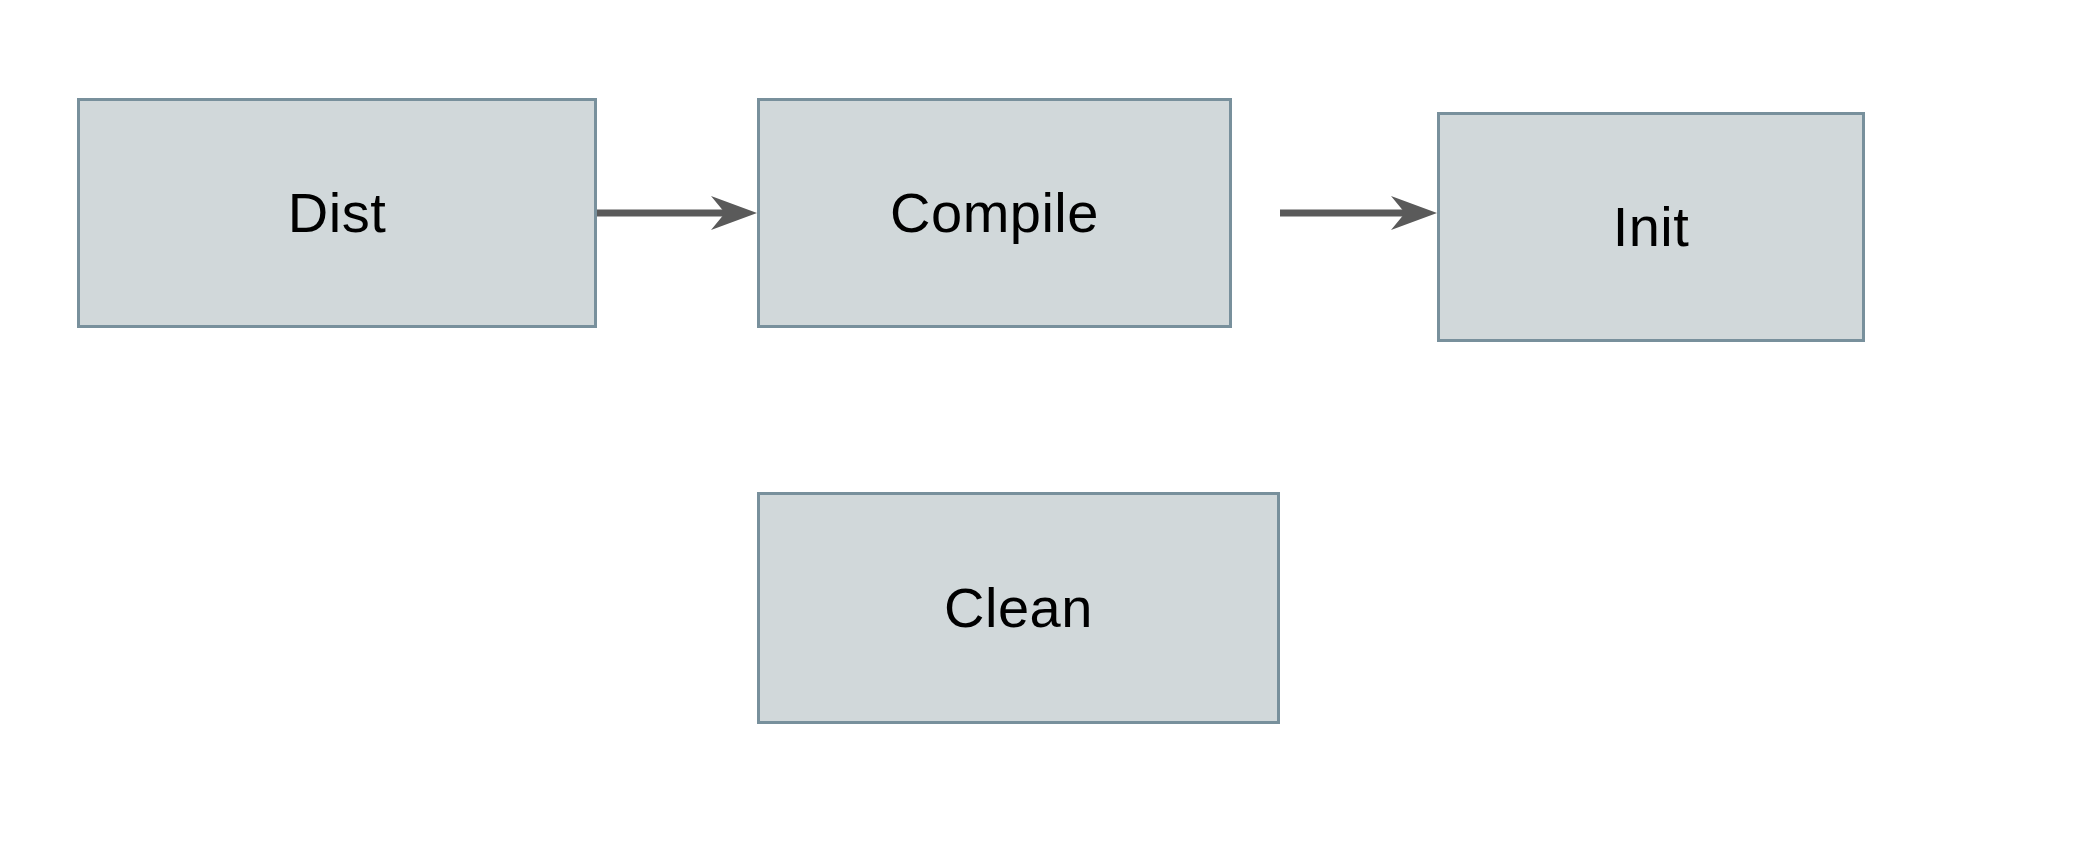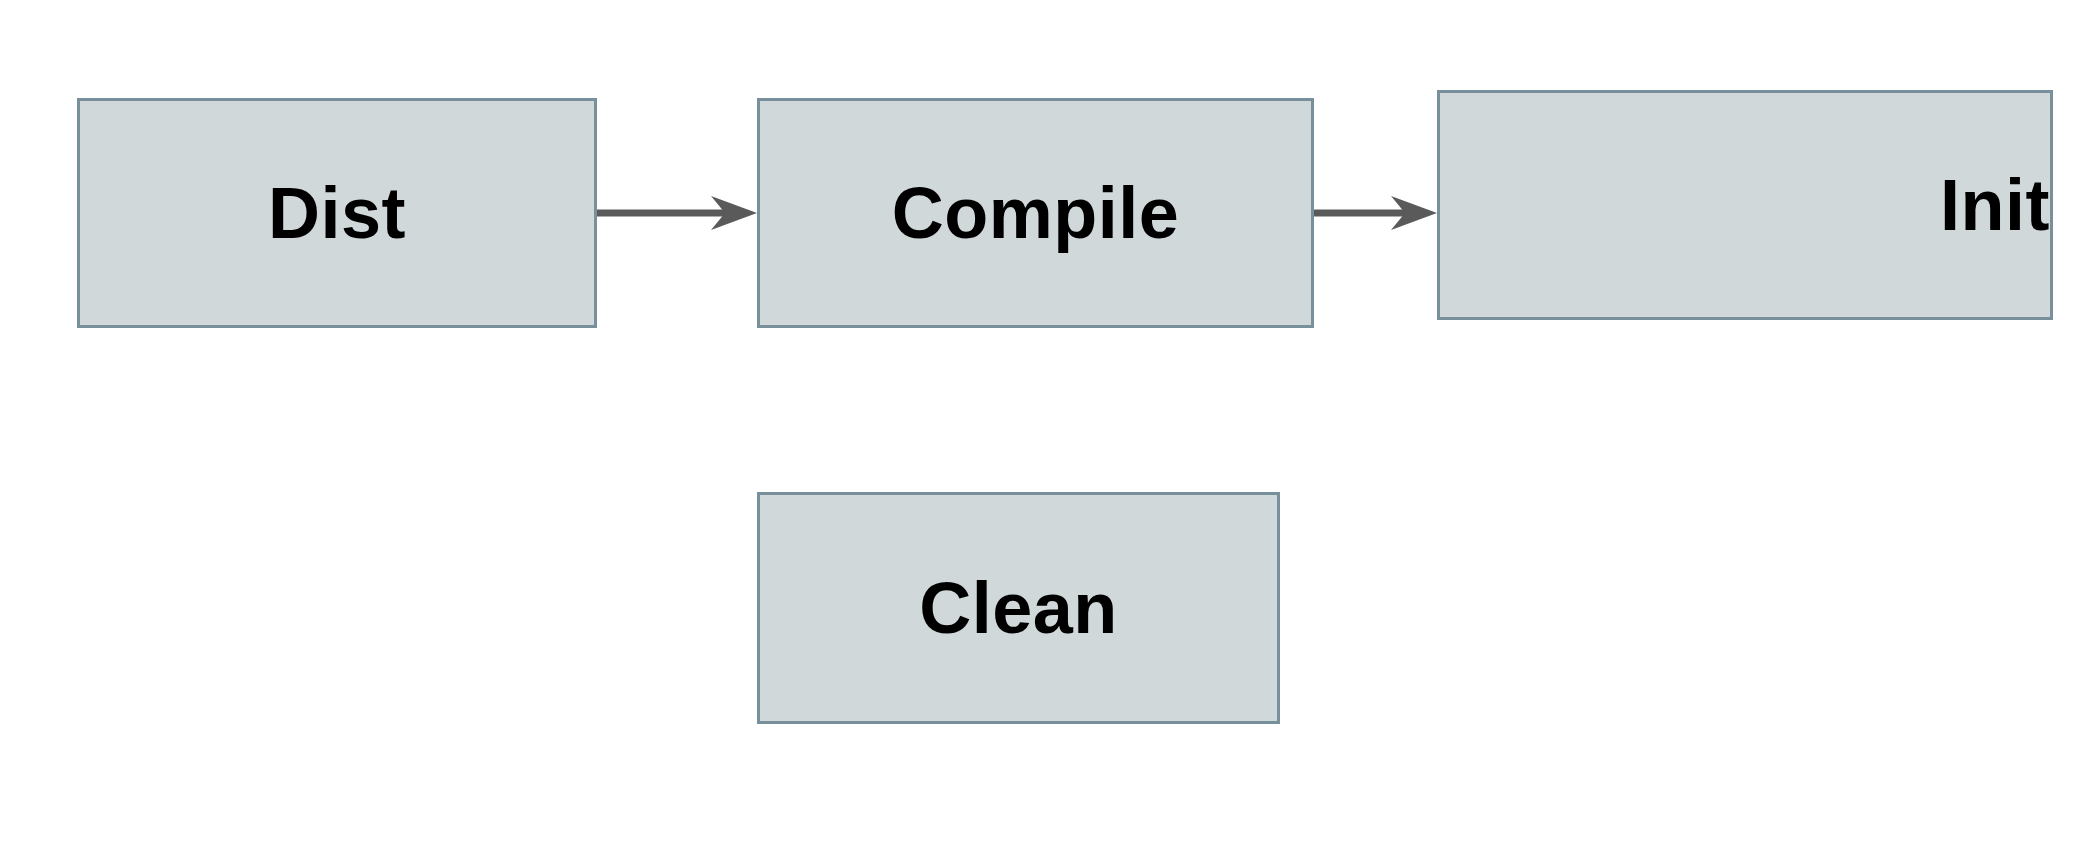--- a/index.html
+++ b/index.html
@@ -19,22 +19,22 @@
     position: absolute;
     box-sizing: border-box;
     background: var(--node-fill, #d1d8da);
     border: 3px solid var(--node-border, #78909c);
     display: flex;
     align-items: center;
     justify-content: center;
     cursor: default;
   }
   .node-label {
-    font-size: 72px;
-    font-weight: 700;
+    font-size: 56px;
+    font-weight: 400;
     color: var(--label-color, #000000);
     line-height: 1;
     letter-spacing: 0.5px;
     user-select: none;
   }
   .edges-layer {
     position: absolute;
     left: 0;
     top: 0;
     width: 2078px;
@@ -51,22 +51,22 @@
         <polygon points="757,213 711,196 725,213 711,230" fill="#5a5a5a"></polygon>
       </g>
       <g>
         <line x1="1280" y1="213" x2="1407" y2="213" stroke="#5a5a5a" stroke-width="7"></line>
         <polygon points="1437,213 1391,196 1405,213 1391,230" fill="#5a5a5a"></polygon>
       </g>
     </svg>
 <div class="node" style="left: 77px; top: 98px; width: 520px; height: 230px;">
       <span class="node-label">Dist</span>
     </div>
-    <div class="node" style="left: 757px; top: 98px; width: 557px; height: 230px;">
+    <div class="node" style="left: 757px; top: 98px; width: 475px; height: 230px;">
       <span class="node-label">Compile</span>
     </div>
-    <div class="node" style="left: 1437px; top: 90px; width: 616px; height: 230px; justify-content: flex-end;">
+    <div class="node" style="left: 1437px; top: 112px; width: 428px; height: 230px;">
       <span class="node-label">Init</span>
     </div>
     <div class="node" style="left: 757px; top: 492px; width: 523px; height: 232px;">
       <span class="node-label">Clean</span>
     </div>
   </div>
 
 </body></html>

